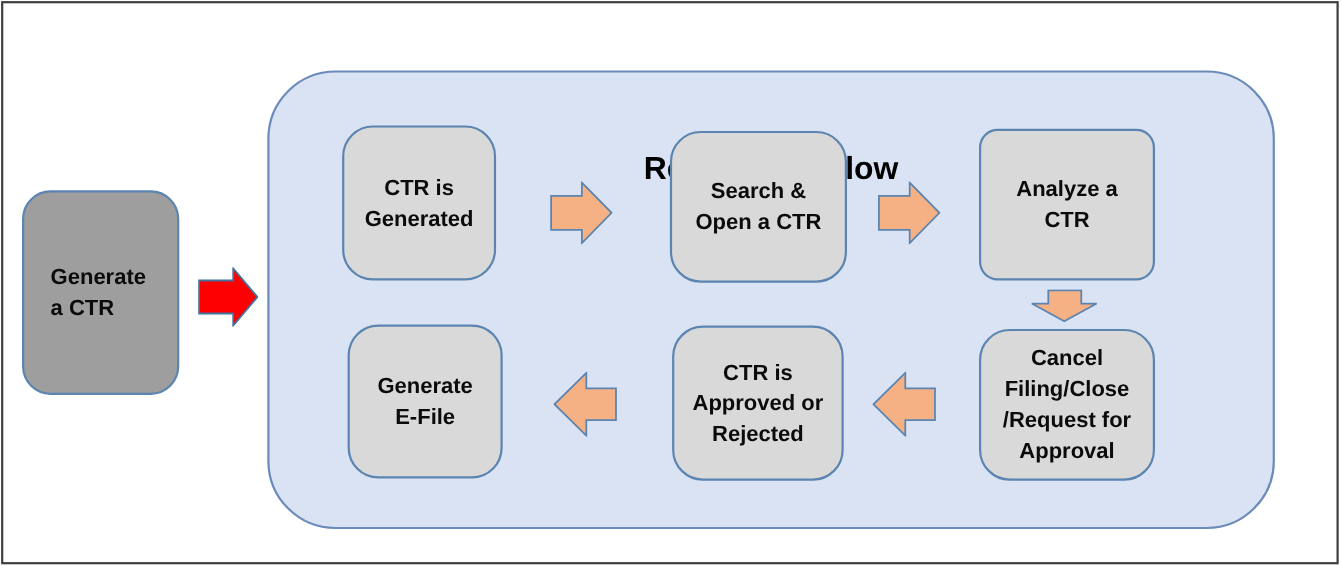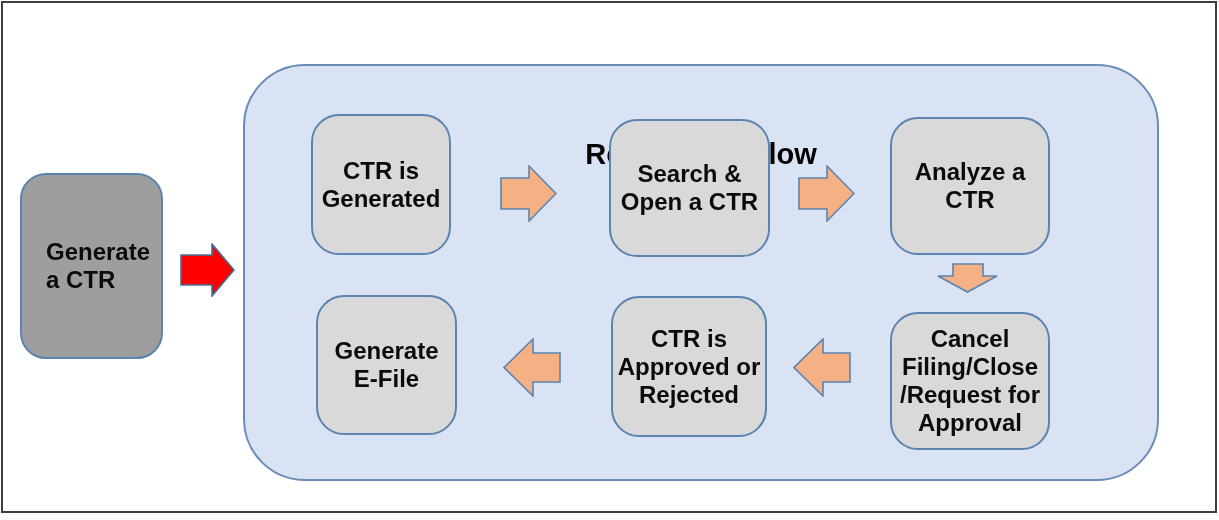--- a/index.html
+++ b/index.html
@@ -29,37 +29,37 @@
     color:var(--title-color,#000);
     letter-spacing:0px;
   }
   .box{
     position:absolute;
     box-sizing:border-box;
     display:flex;align-items:center;justify-content:center;
     background:var(--box-fill,#d9d9d9);
     border:2px solid var(--box-border,#5b84b1);
     border-radius:28px;
-    font-size:24px;font-weight:bold;color:#0b0b0b;
+    font-size:20px;font-weight:bold;color:#0b0b0b;
     text-align:center;
     line-height:28px;
   }
   .box-label{white-space:pre-line;}
   .outer-box{
     left:20px;top:173px;width:143px;height:186px;
     background:var(--outer-box-fill,#9e9e9e);
     justify-content:flex-start;
     text-align:left;
     padding-left:24px;
     border-radius:26px;
   }
   .step1{left:311px;top:114px;width:140px;height:141px;}
   .step2{left:609px;top:119px;width:161px;height:138px;justify-content:center;}
-  .step3{left:890px;top:117px;width:160px;height:138px;}
-  .step4{left:890px;top:299px;width:160px;height:138px;margin-top:13px;}
+  .step3{left:890px;top:117px;width:160px;height:138px;border-radius:17px;}
+  .step4{left:890px;top:299px;width:160px;height:138px;}
   .step5{left:611px;top:296px;width:156px;height:141px;}
   .step6{left:316px;top:295px;width:141px;height:140px;}
   .arrow{position:absolute;display:block;}
   .arrow polygon{
     fill:var(--arrow-fill,#f5b183);
     stroke:var(--arrow-border,#5b84b1);
     stroke-width:1.6;
   }
   .red-arrow polygon{
     fill:var(--red-arrow-fill,#fe0000);

